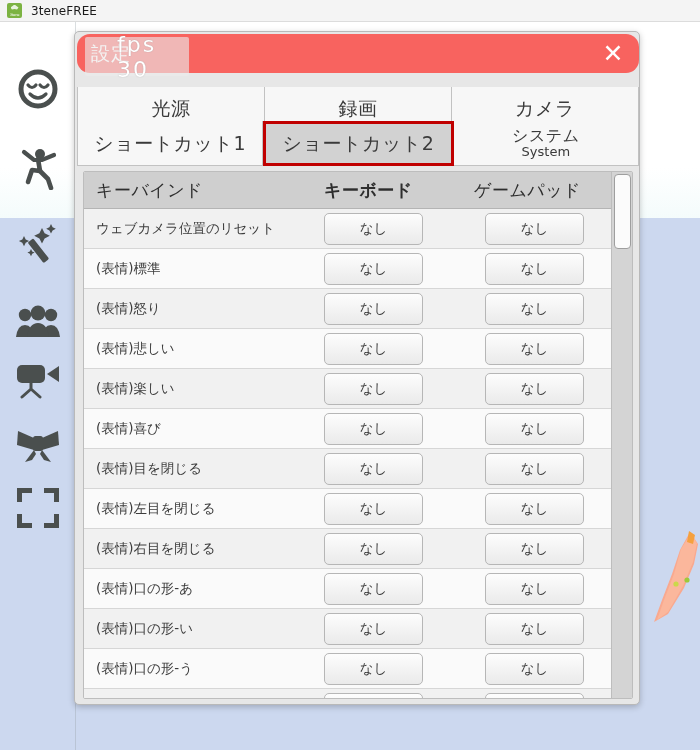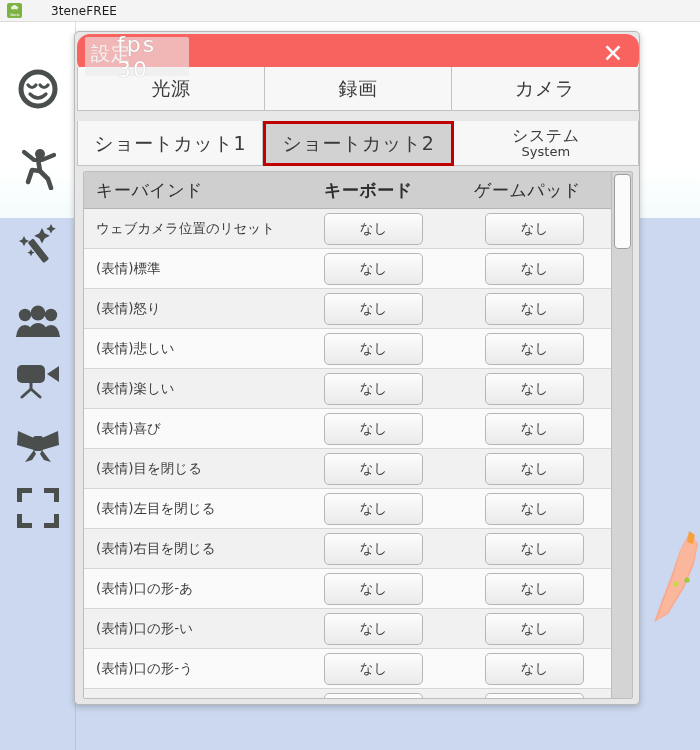--- a/index.html
+++ b/index.html
@@ -23,21 +23,20 @@
   .titlebar {
     position: absolute;
     left: 0; top: 0;
     width: 700px; height: 22px;
     background: #f4f4f4;
     border-bottom: 1px solid #dcdcdc;
     display: flex;
     align-items: center;
     padding-left: 7px;
     z-index: 60;
-    gap: 20px;
   }
   .app-icon {
     width: 15px; height: 15px;
     background: #7cb342;
     border-radius: 2px;
     position: relative;
     flex: 0 0 auto;
     display: flex;
     align-items: flex-end;
     justify-content: center;
@@ -159,21 +158,21 @@
   }
 
   
   .tabrow {
     position: absolute;
     left: 2px;
     width: 562px;
     display: flex;
     background: #c8c8c8;
   }
-  .tabrow-1 { top: 35px; height: 44px; }
+  .tabrow-1 { top: 55px; height: 44px; }
   .tabrow-2 { top: 89px; height: 45px; }
 
   .tab {
     flex: 1 1 0;
     background: #f7f7f7;
     border: 1px solid #c2c2c2;
     border-top: none;
     border-left: none;
     display: flex;
     flex-direction: column;

